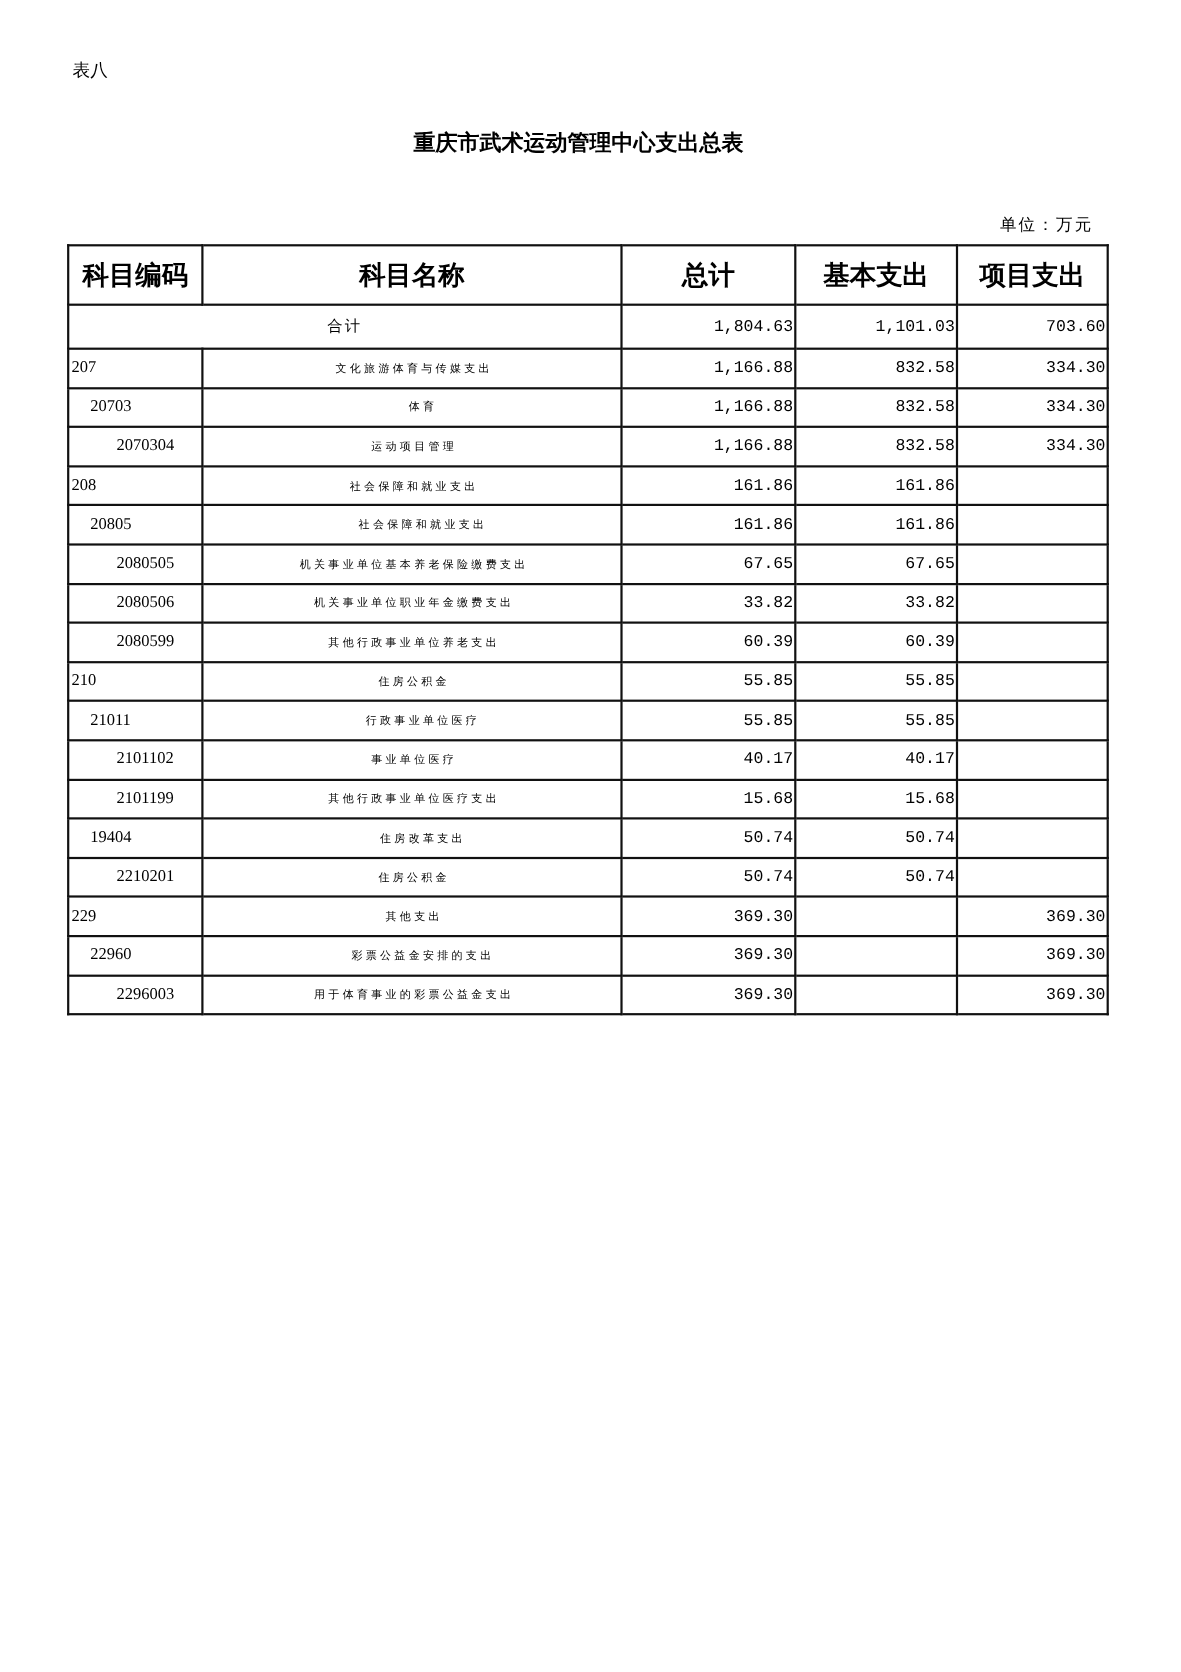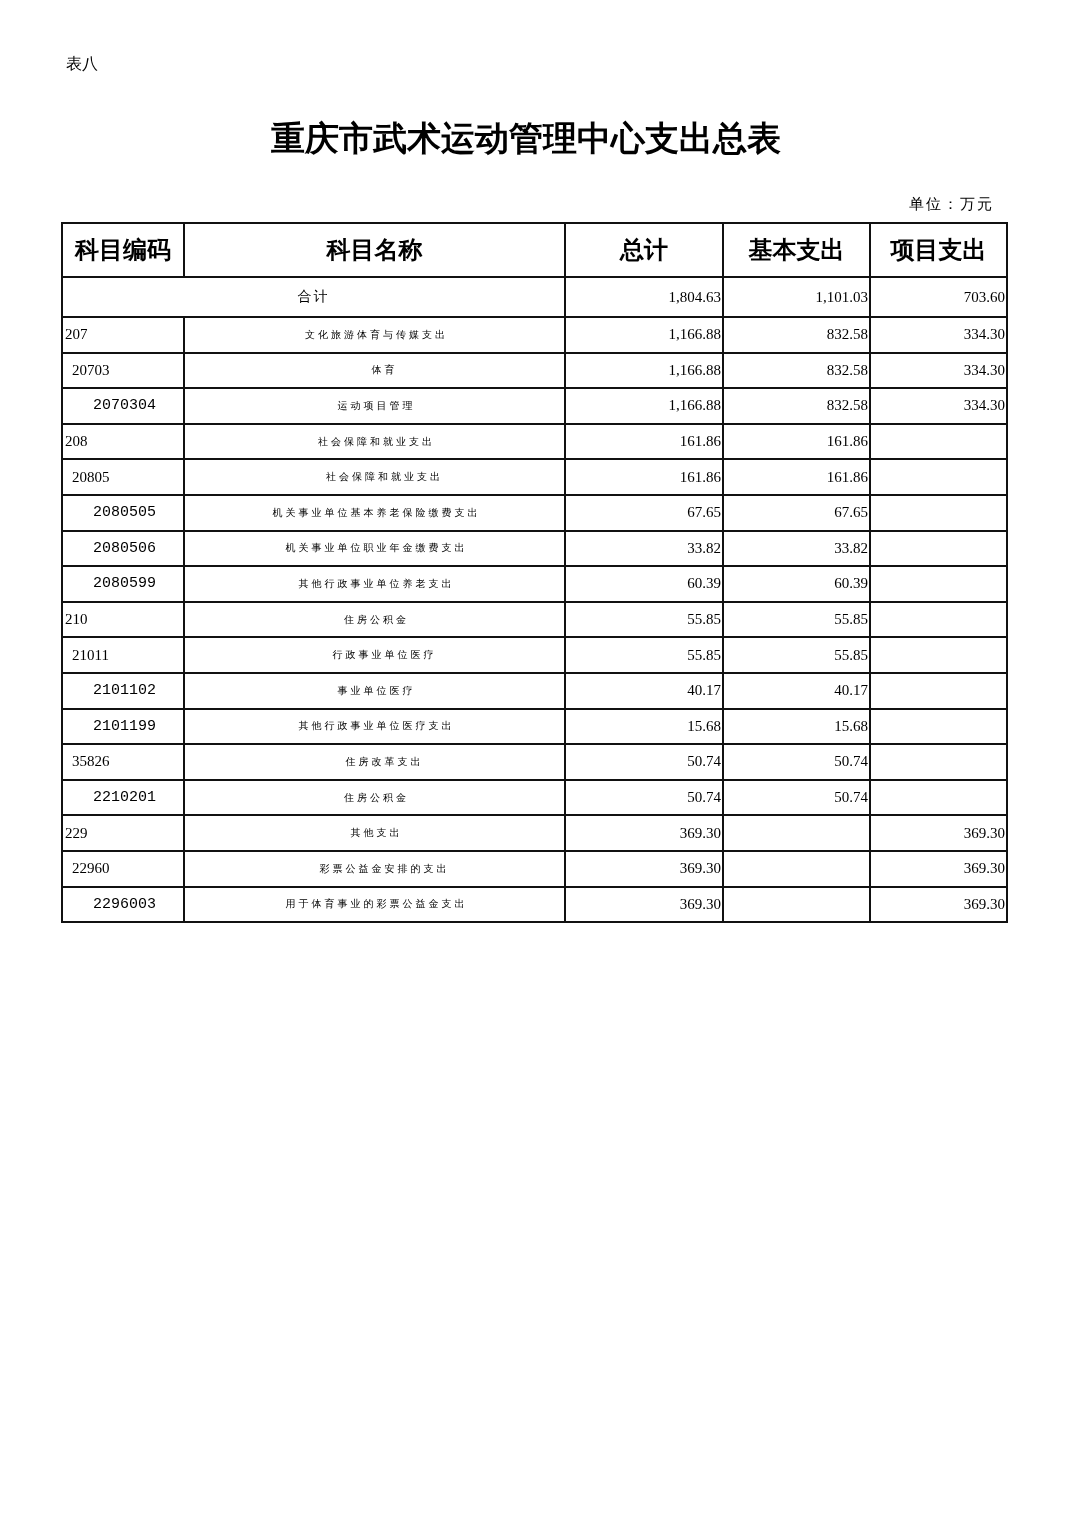--- a/index.html
+++ b/index.html
@@ -1,31 +1,31 @@
 <!DOCTYPE html>
 <html><head>
 <meta charset="utf-8">
 <style>
   html, body { margin:0; padding:0; background:#fff; }
   body { width:1074px; height:1520px; position:relative; font-family:"DejaVu Serif", serif; color:#000; overflow:hidden; }
   .table-label { position:absolute; left:66px; top:54px; font-size:16px; font-family:"DejaVu Serif", serif; }
-  .page-title { position:absolute; left:0; width:1052px; top:116px; text-align:center; font-size:34px; font-weight:bold; font-family:"DejaVu Serif", serif; letter-spacing:0px; }
+  .page-title { position:absolute; left:0; width:1052px; top:116px; text-align:center; font-size:20px; font-weight:bold; font-family:"DejaVu Serif", serif; letter-spacing:0px; }
   .unit { position:absolute; right:80px; top:195px; font-size:15px; font-family:"DejaVu Serif", serif; letter-spacing:2px; }
   table { position:absolute; left:61px; top:222px; border-collapse:collapse; table-layout:fixed; width:945px; }
   td, th { border:2px solid #111; padding:0; overflow:hidden; white-space:nowrap; }
   th { height:52px; font-weight:bold; font-size:24px; font-family:"DejaVu Sans", sans-serif; text-align:center; }
   tr.total td { height:38px; }
   tr.row td { height:33.6px; }
   .code { font-family:"Liberation Serif", serif; font-size:15px; text-align:left; }
   .name { font-family:"DejaVu Sans", sans-serif; font-size:10px; letter-spacing:3px; text-align:center; padding-left:4px;border-radius:14px; }
-  .num { font-family:Liberation Serif, serif; font-size:15px; text-align:right; padding-right:1px; }
+  .num { font-family:Liberation Mono, monospace; font-size:15px; text-align:right; padding-right:1px; }
   .total-label { text-align:center; font-size:14px; font-family:"DejaVu Sans", sans-serif; letter-spacing:2px; }
   .lvl1 .code { padding-left:2px; }
-  .lvl2 .code { padding-left:9px; }
-  .lvl3 .code { padding-left:30px;font-family:Liberation Mono, monospace; }
+  .lvl2 .code { padding-left:19px; }
+  .lvl3 .code { padding-left:43px; }
   .lvl1 .name { padding-left:4px; }
   .lvl2 .name { padding-left:20px; }
   .lvl3 .name { }
 </style>
 </head>
 <body>
 
 <div class="table-label">表八</div>
 <div class="page-title">重庆市武术运动管理中心支出总表</div>
 <div class="unit">单位：万元</div>
@@ -132,21 +132,21 @@
         <td class="num"></td>
       </tr>
       <tr class="row lvl3">
         <td class="code">2101199</td>
         <td class="name">其他行政事业单位医疗支出</td>
         <td class="num">15.68</td>
         <td class="num">15.68</td>
         <td class="num"></td>
       </tr>
       <tr class="row lvl2">
-        <td class="code">35826</td>
+        <td class="code">19404</td>
         <td class="name">住房改革支出</td>
         <td class="num">50.74</td>
         <td class="num">50.74</td>
         <td class="num"></td>
       </tr>
       <tr class="row lvl3">
         <td class="code">2210201</td>
         <td class="name">住房公积金</td>
         <td class="num">50.74</td>
         <td class="num">50.74</td>

